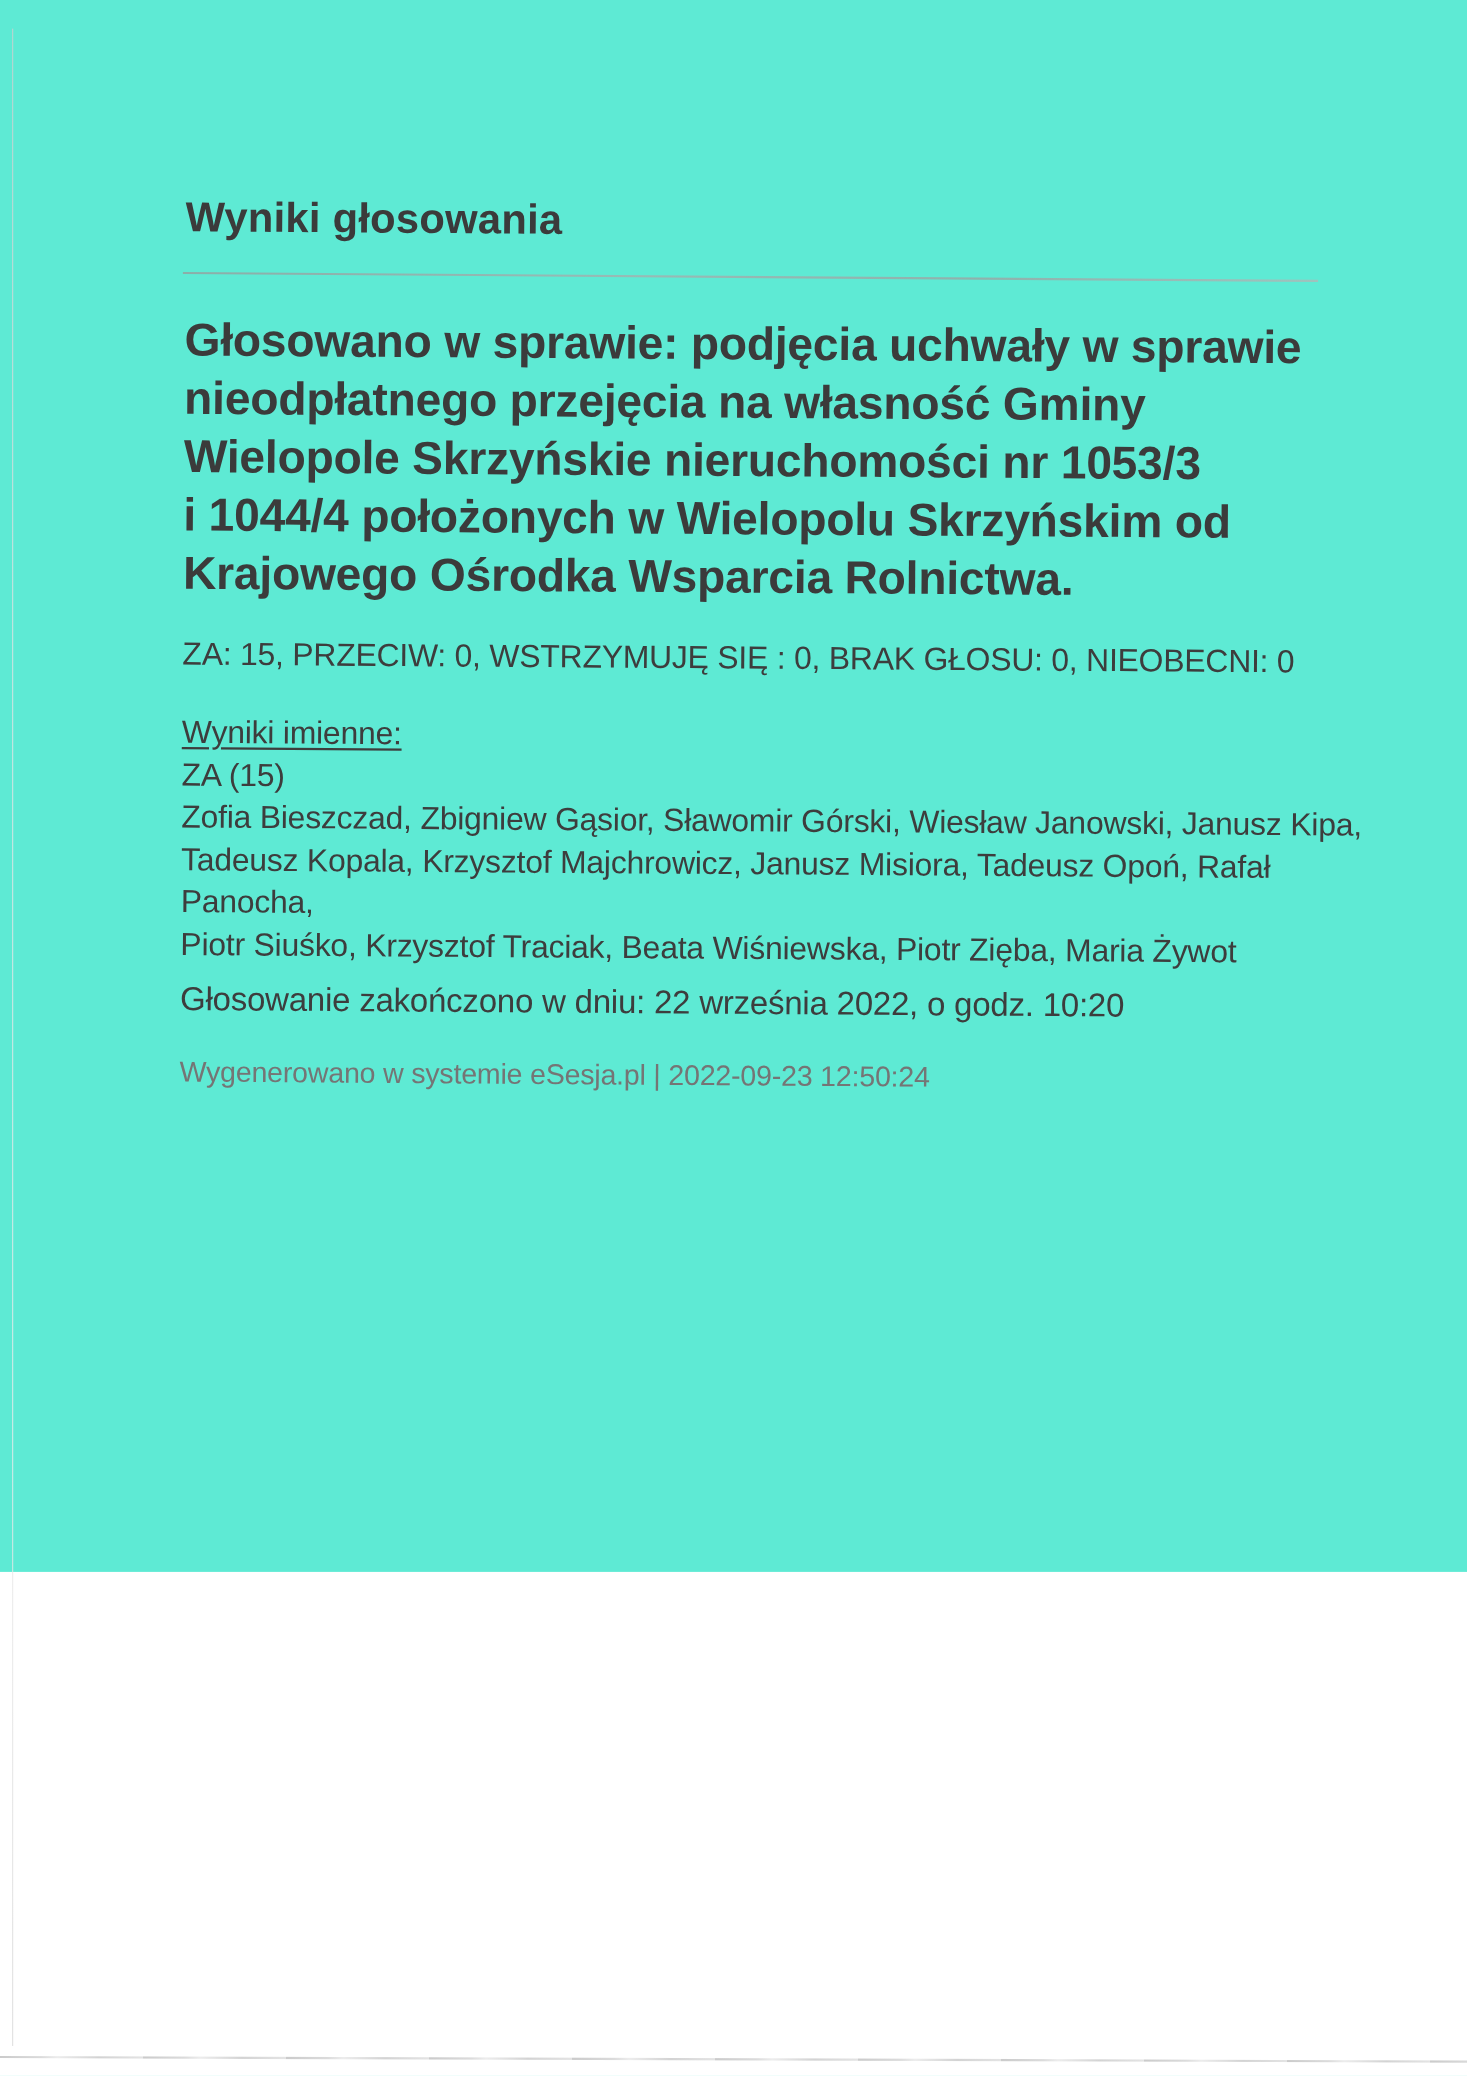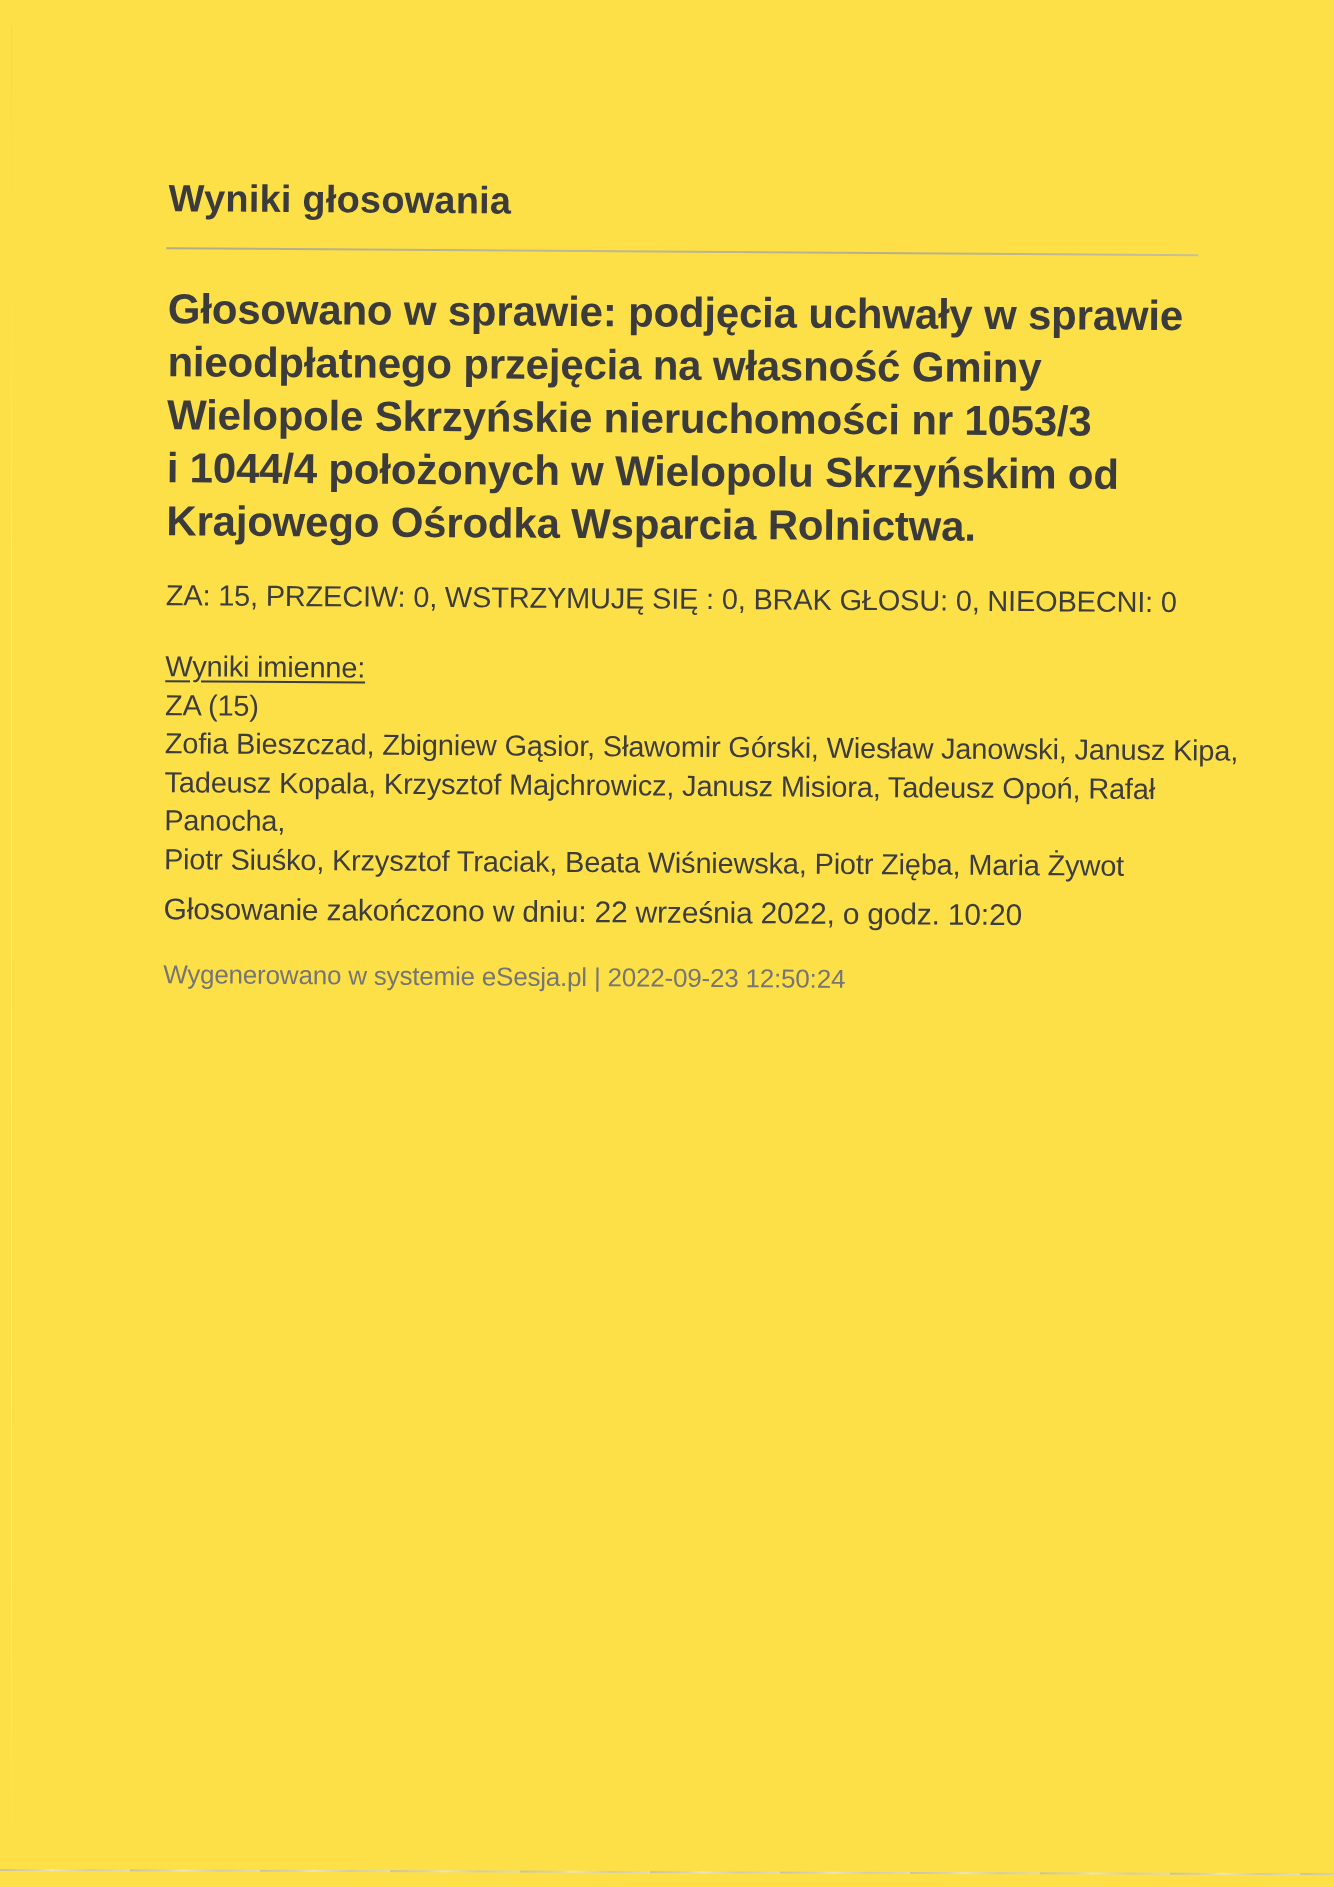--- a/index.html
+++ b/index.html
@@ -12,22 +12,22 @@
     height: 1887px;
     position: relative;
     overflow: hidden;
     font-family: "Liberation Sans", sans-serif;
     color: #3c3c3c;
   }
   .page {
     position: absolute;
     left: 0; top: 0;
     width: 1334px;
-    height: 1887px;
-    background: #fde047;
+    height: 1429px;
+    background: #5eead4;
   }
   
   .content {
     position: absolute;
     left: 0; top: 0;
     width: 1334px;
     height: 1887px;
     transform: rotate(0.4deg);
     transform-origin: 0 0;
   }

